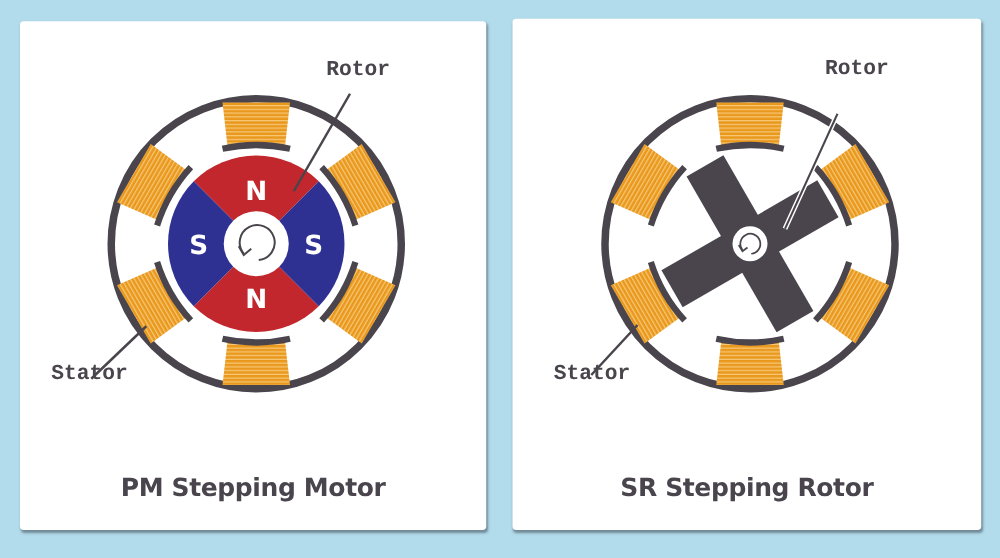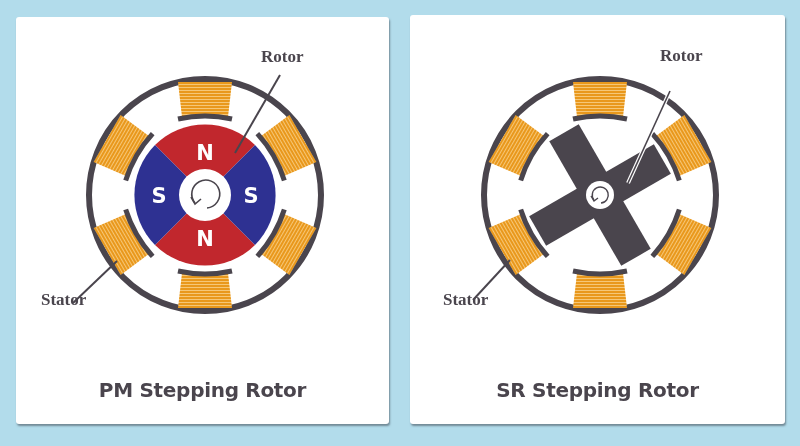--- a/index.html
+++ b/index.html
@@ -22,21 +22,21 @@
       position: absolute; left: 0; right: 0; bottom: 22px;
       text-align: center;
       font-family: "DejaVu Sans", sans-serif;
       font-weight: bold;
       font-size: 20px;
       color: #4a454d;
       letter-spacing: -0.3px;
     }
     .label {
       position: absolute;
-      font-family: Liberation Serif, serif;
+      font-family: Liberation Mono, monospace;
       font-weight: bold;
       font-size: 17px;
       color: #4a454d;
     }
     .pole-letter {
       font-family: "DejaVu Sans", sans-serif;
       font-weight: bold;
       font-size: 21px;
       fill: #ffffff;
     }
@@ -102,21 +102,21 @@
         <text class="pole-letter" x="-46" y="8" text-anchor="middle">S</text>
         <text class="pole-letter" x="46" y="8" text-anchor="middle">S</text>
       </g>
 
       <line x1="30" y1="-42" x2="75" y2="-120" stroke="#4a454d" stroke-width="2"></line>
       <line x1="-88" y1="66" x2="-132" y2="108" stroke="#4a454d" stroke-width="2"></line>
     </g>
   </svg>
   <div class="label" style="left:245px; top:30px;">Rotor</div>
   <div class="label" style="left:25px; top:273px;">Stator</div>
-  <div class="caption">PM Stepping Rotor</div>
+  <div class="caption">PM Stepping Motor</div>
 </div>
 
 <div class="card card-right">
   <svg width="375" height="409" viewBox="0 0 375 409">
     <g transform="translate(190,180)">
       <circle r="116" fill="#ffffff" stroke="#4a454d" stroke-width="6"></circle>
       <g>
         <g transform="rotate(0)">
           <path d="M -27 -113 L 27 -113 L 23 -78 L -23 -78 Z" fill="url(#coilStripes)"></path>
           <path d="M -27 -76 Q 0 -82 27 -76" stroke="#4a454d" stroke-width="5" fill="none"></path>

